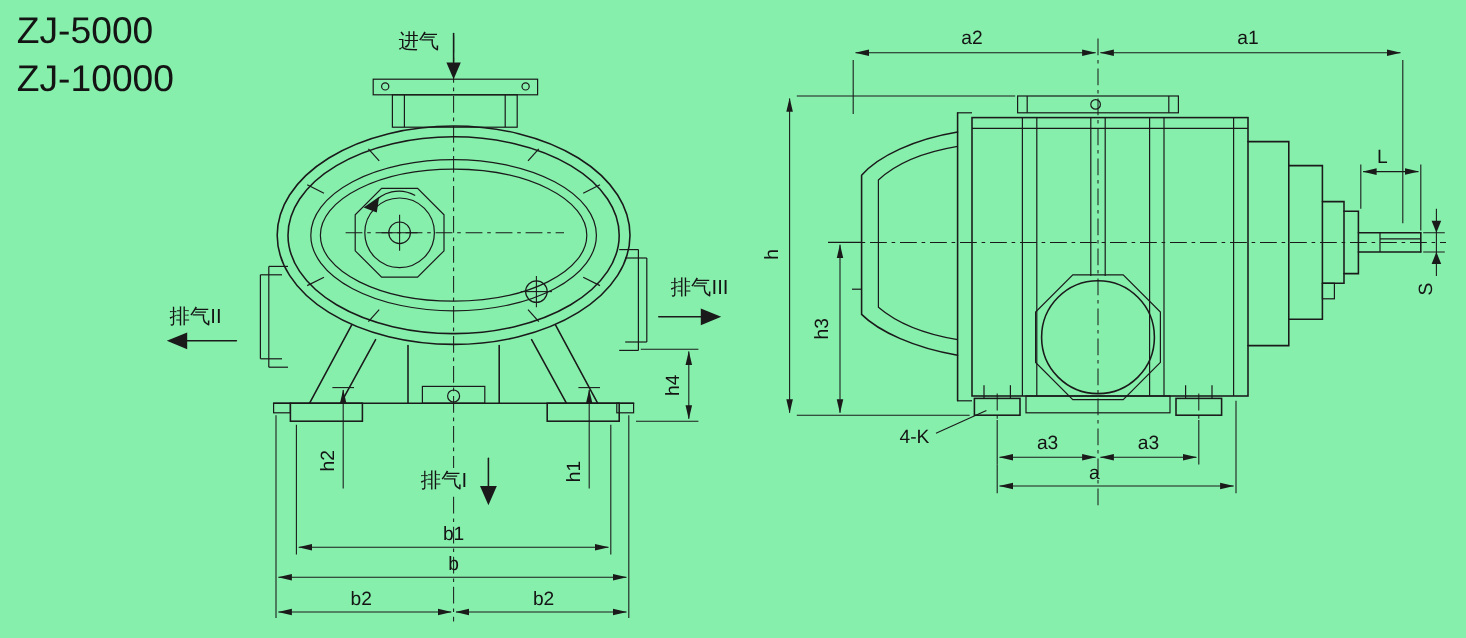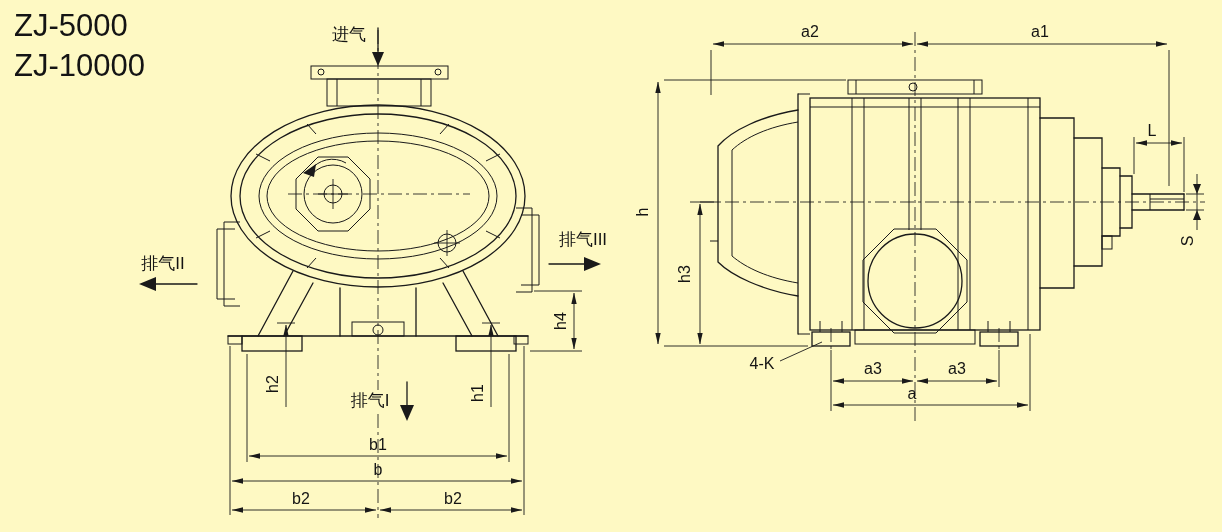--- a/index.html
+++ b/index.html
@@ -1,16 +1,16 @@
 <!DOCTYPE html>
 <html><head>
 <meta charset="utf-8">
 <style>
   html,body{margin:0;padding:0;background:#e7e7e3;}
-  .stage{width:1222px;height:532px;position:relative;background:#fef9c3;overflow:hidden;}
+  .stage{width:1222px;height:532px;position:relative;background:#86efac;overflow:hidden;}
   svg text{font-family:"Liberation Sans","DejaVu Sans",sans-serif;fill:#141414;}
   .ln{fill:none;stroke:#1a1a1a;stroke-width:1.3;stroke-linecap:round;}
   .thin{fill:none;stroke:#1a1a1a;stroke-width:1;}
   .dim{fill:none;stroke:#1a1a1a;stroke-width:0.9;}
   .cl{fill:none;stroke:#1a1a1a;stroke-width:0.85;stroke-dasharray:14 4 3 4;}
   .fillb{fill:#1a1a1a;stroke:none;}
   .dimtext{font-size:16px;}
   .cjk{font-size:17px;}
   .titletext{font-size:31px;}
 </style>

